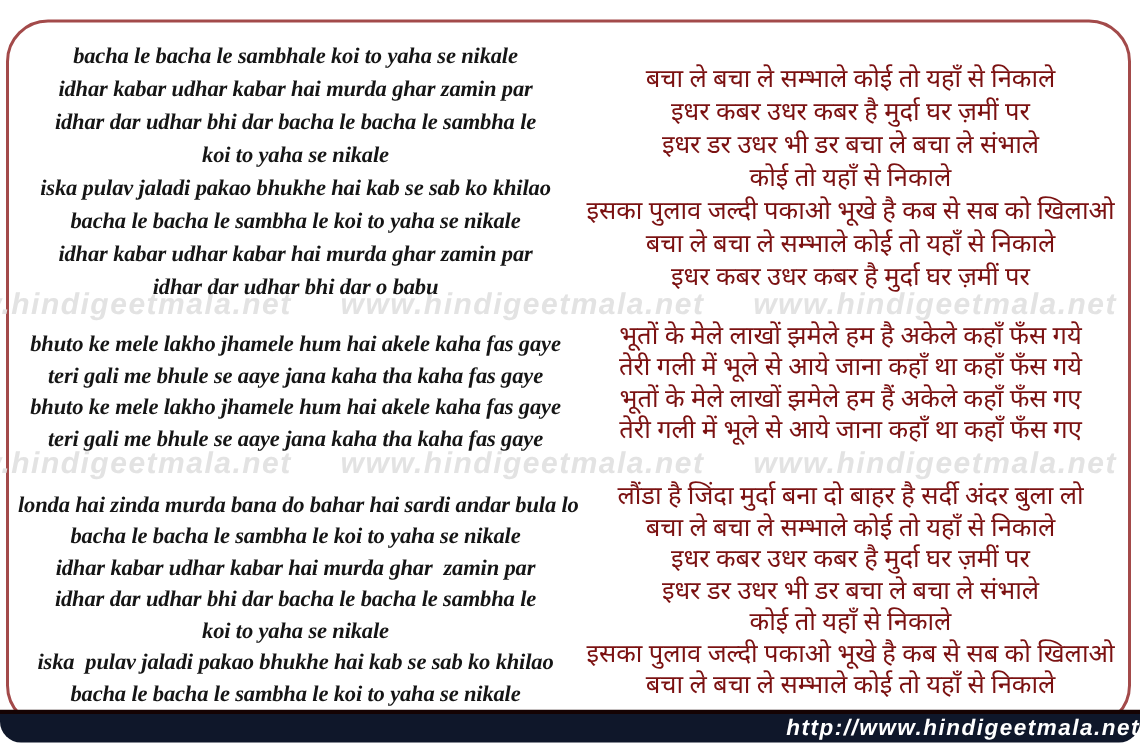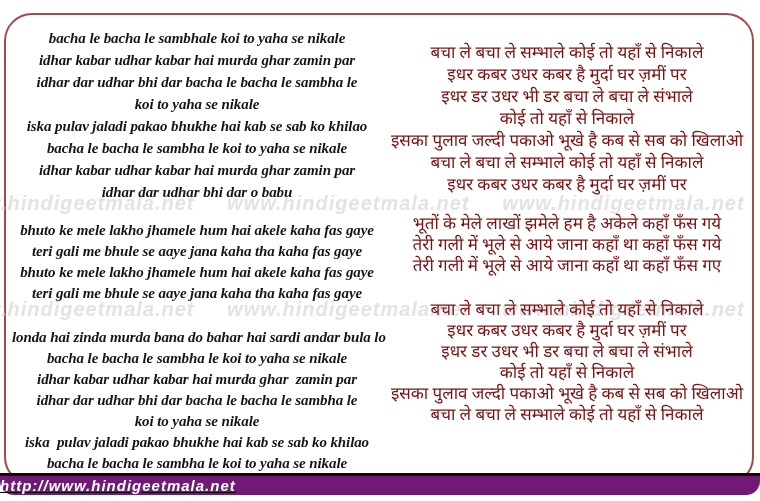--- a/index.html
+++ b/index.html
@@ -63,26 +63,25 @@
   .stanza-2 .line { line-height: 21px; }
   .stanza-3 { margin-top: 23px; }
   .stanza-3 .line { line-height: 21px; }
   .line { white-space: pre; font-family: Liberation Serif, serif; }
 
   
   .footer-bar {
     position: absolute;
     left: 0; right: 0; top: 473px;
     height: 19px;
-    background: #701a75;
+    background: #0f172a;
     border-top: 3px solid #150303;
     border-radius: 0 0 14px 14px;
     z-index: 4;
-    text-align: left;
-    text-decoration: underline;
+    text-align: right;
   }
   .footer-bar .url {
     font: italic bold 15px "Liberation Sans", sans-serif;
     color: #ffffff;
     line-height: 19px;
     letter-spacing: 1px;
   }
 </style>
 </head>
 <body>
@@ -128,23 +127,25 @@
           <div class="line">इधर कबर उधर कबर है मुर्दा घर ज़मीं पर</div>
           <div class="line">इधर डर उधर भी डर बचा ले बचा ले संभाले</div>
           <div class="line">कोई तो यहाँ से निकाले</div>
           <div class="line">इसका पुलाव जल्दी पकाओ भूखे है कब से सब को खिलाओ</div>
           <div class="line">बचा ले बचा ले सम्भाले कोई तो यहाँ से निकाले</div>
           <div class="line">इधर कबर उधर कबर है मुर्दा घर ज़मीं पर</div>
         </div>
         <div class="stanza stanza-2">
           <div class="line">भूतों के मेले लाखों झमेले हम है अकेले कहाँ फँस गये</div>
           <div class="line">तेरी गली में भूले से आये जाना कहाँ था कहाँ फँस गये</div>
+          <div class="line">भूतों के मेले लाखों झमेले हम हैं अकेले कहाँ फँस गए</div>
           <div class="line">तेरी गली में भूले से आये जाना कहाँ था कहाँ फँस गए</div>
         </div>
         <div class="stanza stanza-3">
+          <div class="line">लौंडा है जिंदा मुर्दा बना दो बाहर है सर्दी अंदर बुला लो</div>
           <div class="line">बचा ले बचा ले सम्भाले कोई तो यहाँ से निकाले</div>
           <div class="line">इधर कबर उधर कबर है मुर्दा घर ज़मीं पर</div>
           <div class="line">इधर डर उधर भी डर बचा ले बचा ले संभाले</div>
           <div class="line">कोई तो यहाँ से निकाले</div>
           <div class="line">इसका पुलाव जल्दी पकाओ भूखे है कब से सब को खिलाओ</div>
           <div class="line">बचा ले बचा ले सम्भाले कोई तो यहाँ से निकाले</div>
         </div>
       </div>
   </div>
 

